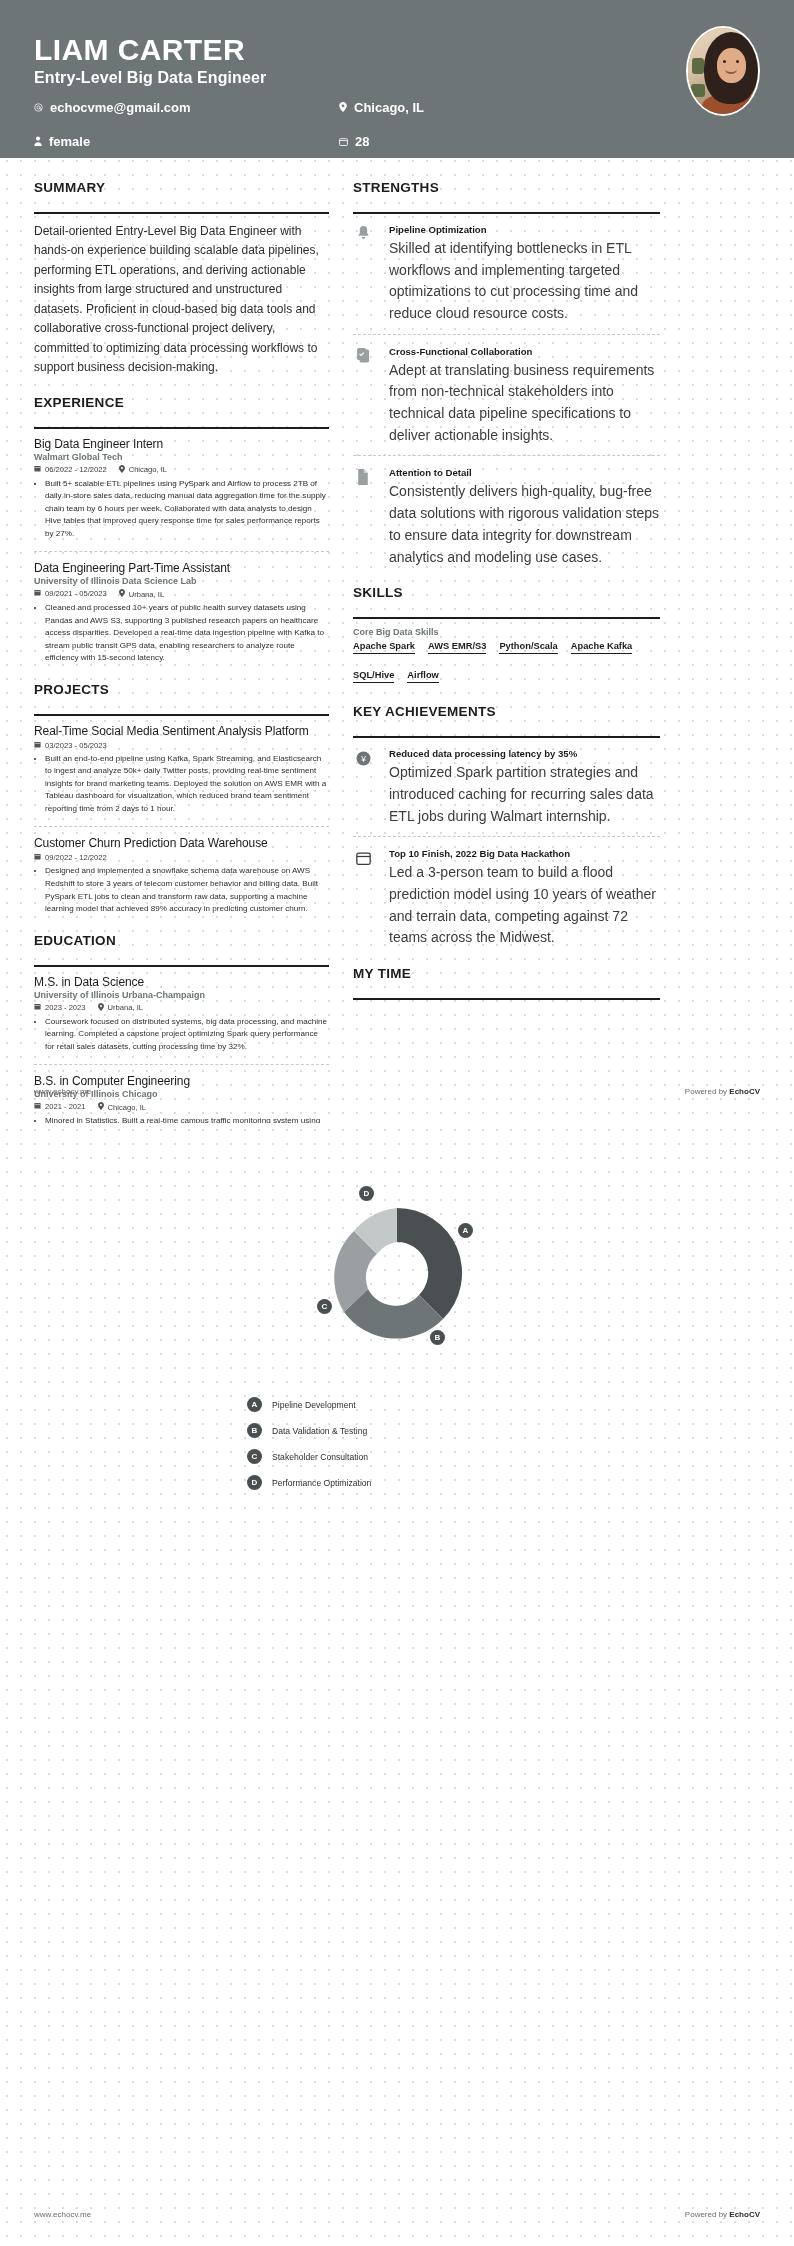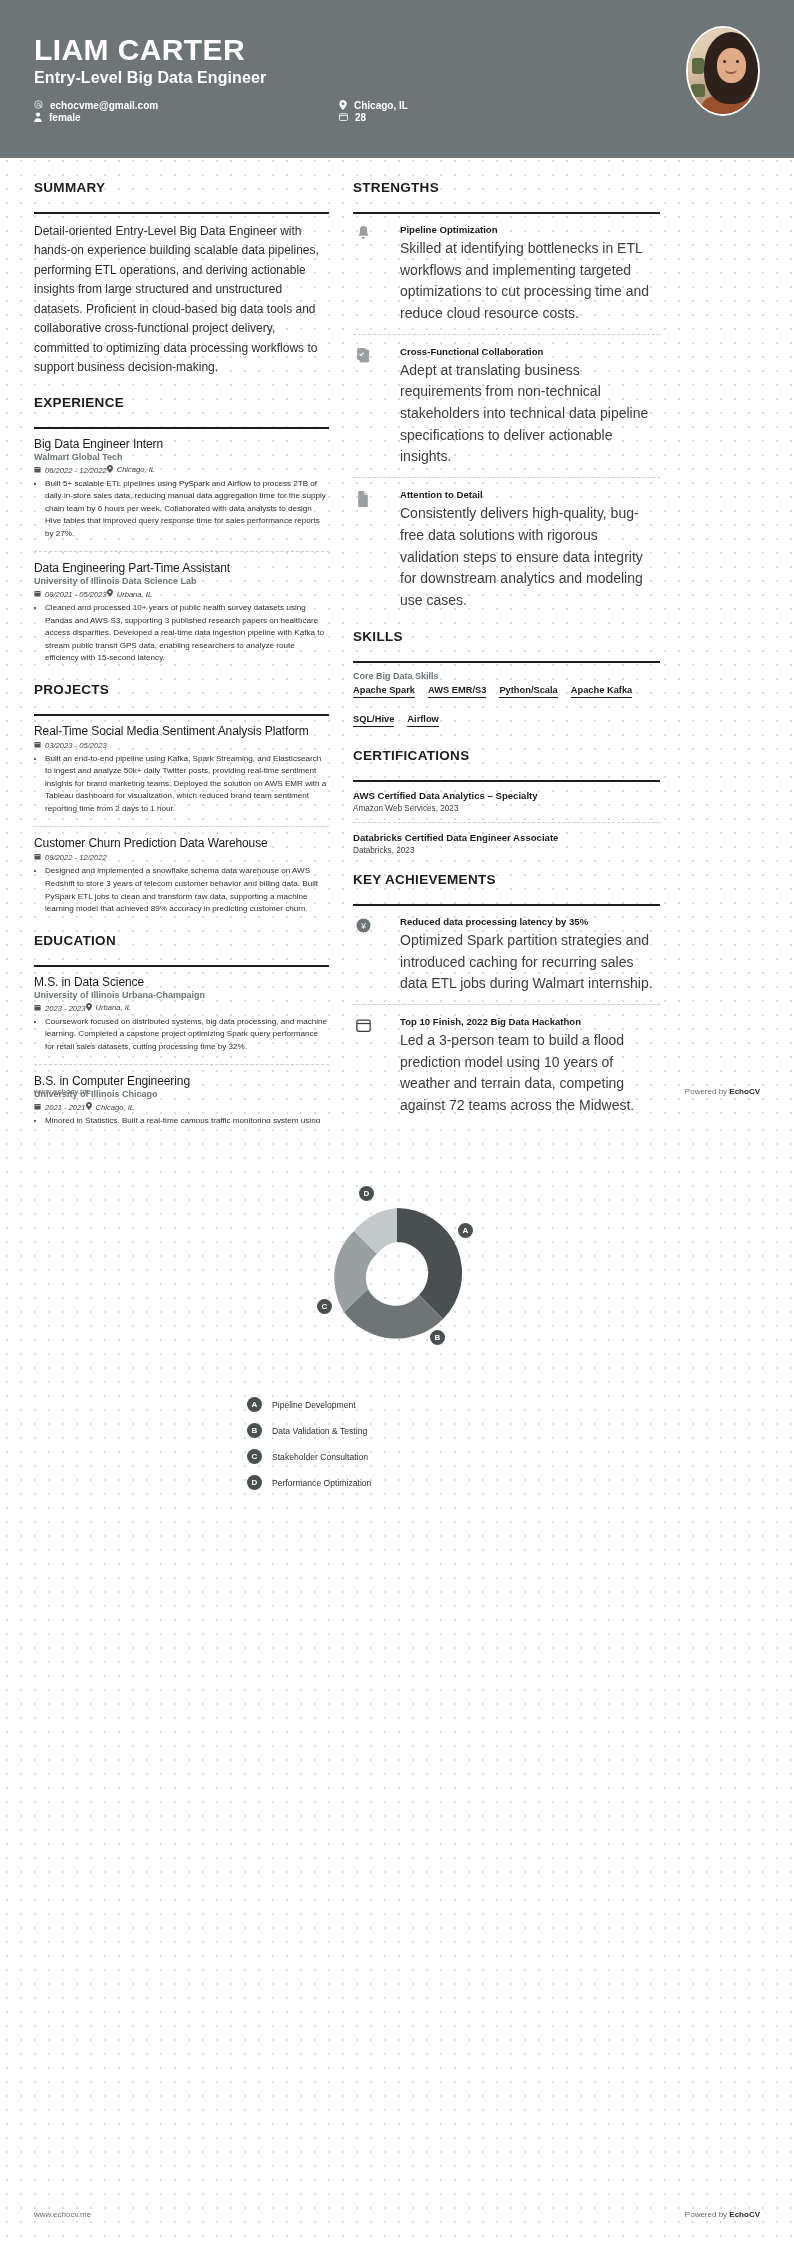--- a/index.html
+++ b/index.html
@@ -36,22 +36,22 @@
   .role {
     font-size:16px;
     font-weight:700;
     margin-top:3px;
     letter-spacing:.1px;
   }
   .contact-grid {
     margin-top:13px;
     display:grid;
     grid-template-columns:305px auto;
-    row-gap:0;
-    font-size:10px;
+    row-gap:19px;
+    font-size:13px;
     font-weight:700;
   }
   .cline { display:flex; align-items:center; gap:7px; }
   .cline svg { flex:0 0 auto; }
   .avatar {
     position:absolute;
     right:34px;
     top:26px;
     width:74px;
     height:90px;
@@ -95,29 +95,29 @@
     margin-bottom:8px;
   }
   .sec { margin-bottom:17px; }
   .summary-text { font-size:12px; line-height:1.62; color:#2e2e2e; }
 
   
   .entry { margin-bottom:11px; }
   .entry:last-child{margin-bottom:0;}
   .entry-title { font-size:12px; font-weight:400; letter-spacing:-.1px; }
   .entry-org { font-size:9px; font-weight:700; color:#6e7577; margin-top:1px; }
-  .meta { display:flex; gap:0; align-items:flex-end; margin-top:3px; font-size:7.6px; color:#3d3d3d;font-style:italic; }
+  .meta { display:flex; gap:12px; align-items:flex-start; margin-top:3px; font-size:7.6px; color:#3d3d3d; }
   .meta span.m { display:flex; gap:4px; align-items:center; }
   ul.bul { margin:3px 0 0 11px; }
   ul.bul li { font-size:8.1px; line-height:1.55; color:#2e2e2e; margin-bottom:2px; }
   ul.bul li::marker { font-size:8px; }
   .dashed { border-top:1px dashed #c9c9c9; margin:9px 0; }
 
   
-  .sitem { display:flex; gap:27px; padding:2px 0 0 0; }
+  .sitem { display:flex; gap:16px; padding:2px 0 0 0; }
   .sicon { flex:0 0 20px; width:20px; height:20px; display:flex; align-items:center; justify-content:center; }
   .sbody { flex:1; }
   .sname { font-size:9.6px; font-weight:700; line-height:1.25; }
   .sdesc { font-size:14px; line-height:1.55; color:#3d3d3d; margin-top:2px; }
 
   
   .skill-group-label { font-size:9px; font-weight:700; color:#6e7577; margin-bottom:4px; }
   .skill-wrap { display:flex; flex-wrap:wrap; gap:12px 13px; }
   .skill { font-size:9.3px; font-weight:700; border-bottom:1.4px solid #1c1c1c; padding-bottom:2px; margin-bottom:4px; }
 
@@ -420,32 +420,20 @@
         <div class="skill-wrap">
           <span class="skill">Apache Spark</span>
           <span class="skill">AWS EMR/S3</span>
           <span class="skill">Python/Scala</span>
           <span class="skill">Apache Kafka</span>
           <span class="skill">SQL/Hive</span>
           <span class="skill">Airflow</span>
         </div>
       </div>
 
-      <div class="sec">
-        <div class="sec-title">CERTIFICATIONS</div>
-        <div>
-          <div class="cert-name">AWS Certified Data Analytics – Specialty</div>
-          <div class="cert-sub">Amazon Web Services, 2023</div>
-        </div>
-        <div class="dashed"></div>
-        <div>
-          <div class="cert-name">Databricks Certified Data Engineer Associate</div>
-          <div class="cert-sub">Databricks, 2023</div>
-        </div>
-      </div>
 
       <div class="sec">
         <div class="sec-title">KEY ACHIEVEMENTS</div>
 
         <div class="sitem">
           <div class="sicon">
             <svg width="15" height="15" viewBox="0 0 18 18">
                 <circle cx="9" cy="9" r="8.4" fill="#6e7577"></circle>
                 <text x="9" y="13" font-size="10" font-family="Liberation Sans, sans-serif" fill="#fff" text-anchor="middle">¥</text>
               </svg>

